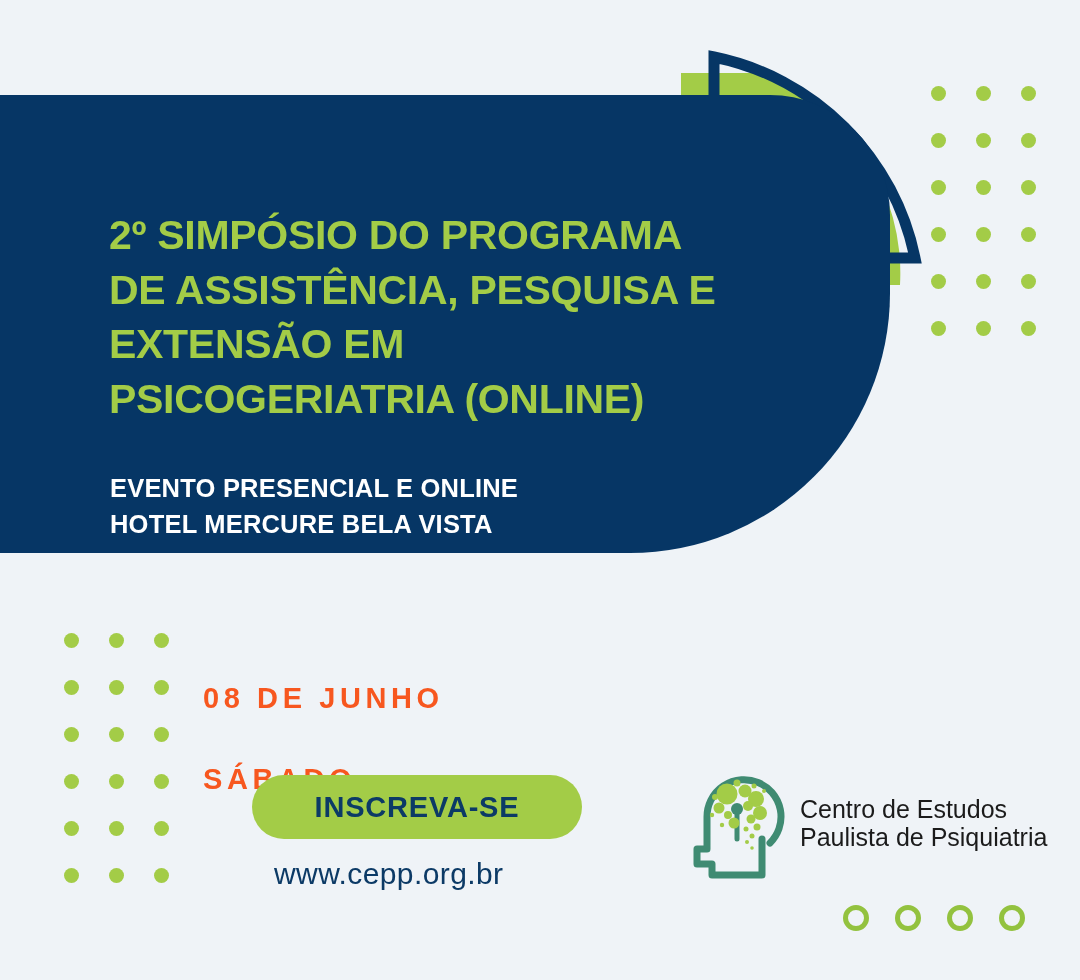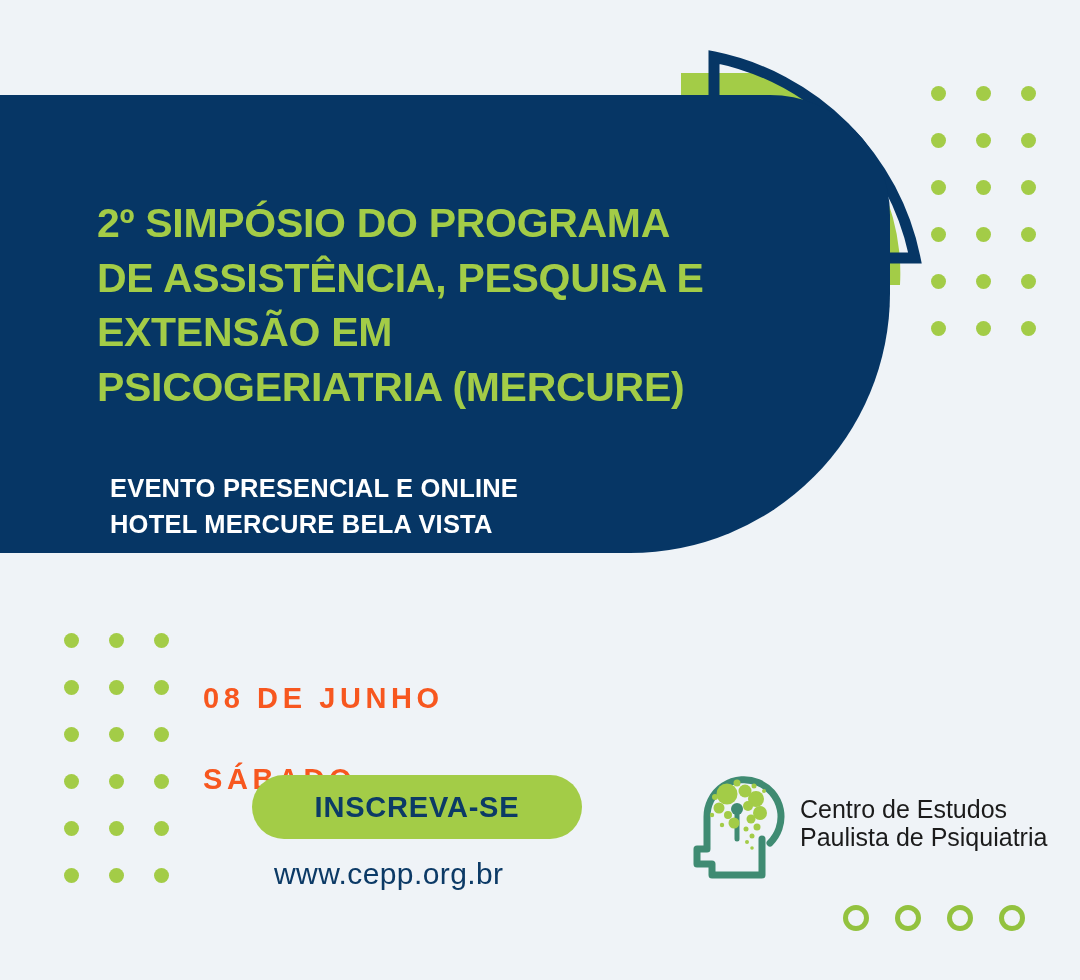--- a/index.html
+++ b/index.html
@@ -48,21 +48,21 @@
     position: absolute;
     left: 97px;
     top: 196px;
     width: 680px;
     z-index: 6;
     color: #a3cc47;
     font-size: 41px;
     line-height: 1.33;
     font-weight: bold;
     letter-spacing: -0.3px;
-    margin: 0;
+    margin: 12px;
   }
   .hero-title .tline { display: block; white-space: nowrap; }
 
   .hero-sub {
     position: absolute;
     left: 110px;
     top: 470px;
     z-index: 6;
     color: #ffffff;
     font-size: 25.5px;
@@ -219,21 +219,21 @@
     <span class="dot"></span>
     <span class="dot"></span>
   </div>
 
   <div class="hero-panel"></div>
 
   <h1 class="hero-title">
     <span class="tline">2º SIMPÓSIO DO PROGRAMA</span>
     <span class="tline">DE ASSISTÊNCIA, PESQUISA E</span>
     <span class="tline">EXTENSÃO EM</span>
-    <span class="tline">PSICOGERIATRIA (MERCURE)</span>
+    <span class="tline">PSICOGERIATRIA (ONLINE)</span>
   </h1>
 
   <h2 class="hero-sub">
     <span class="sline">EVENTO PRESENCIAL E ONLINE</span>
     <span class="sline">HOTEL MERCURE BELA VISTA</span>
   </h2>
 
   <div class="dot-grid" id="dots-bottom-left">
     <span class="dot"></span>
     <span class="dot"></span>

